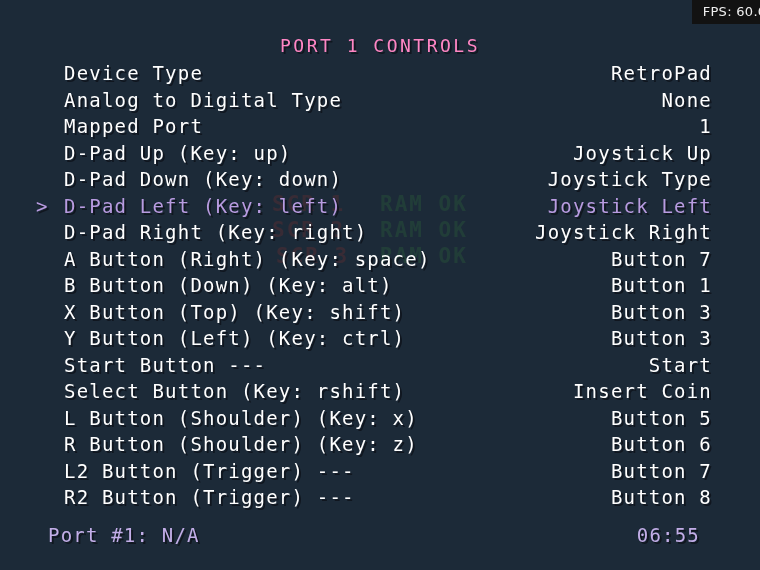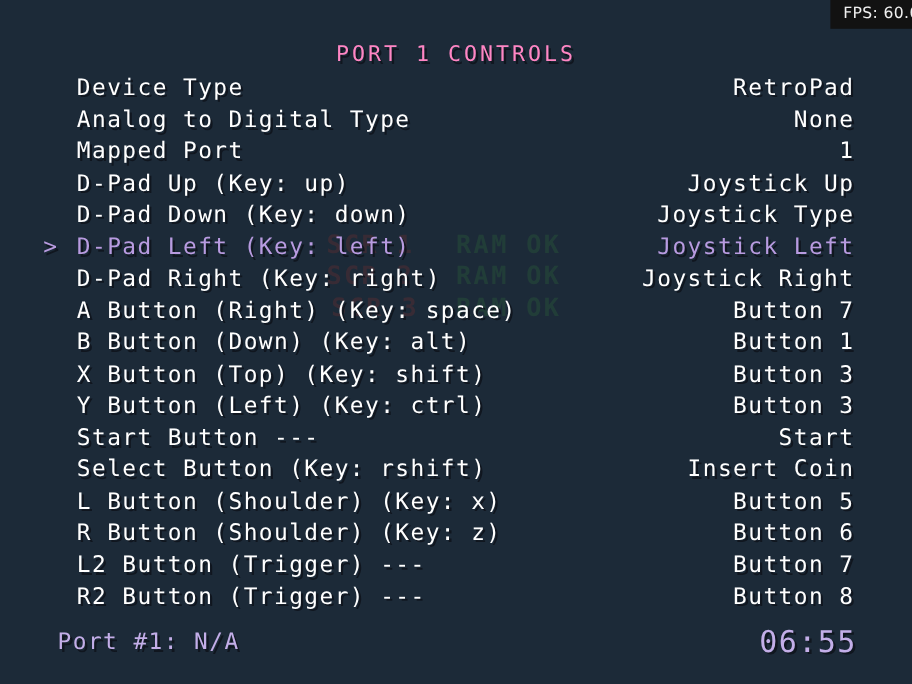--- a/index.html
+++ b/index.html
@@ -142,23 +142,23 @@
     top: 0;
     font-size: 19px;
     line-height: 26px;
     letter-spacing: 1.2px;
     color: #c3aee8;
     text-shadow: 2px 2px 0 #10161f;
     white-space: pre;
   }
   #status-right {
     position: absolute;
-    right: 46px;
-    top: 0;
-    font-size: 25px;
+    right: 60px;
+    top: 0;
+    font-size: 19px;
     line-height: 26px;
     letter-spacing: 1.2px;
     color: #c3aee8;
     text-shadow: 2px 2px 0 #10161f;
     white-space: pre;
   }
 </style>
 </head>
 <body>
 

